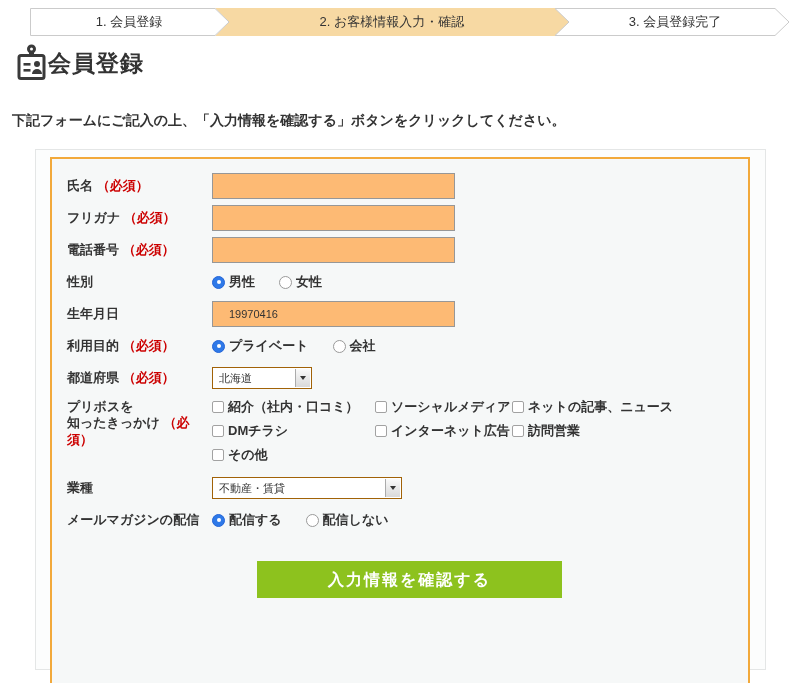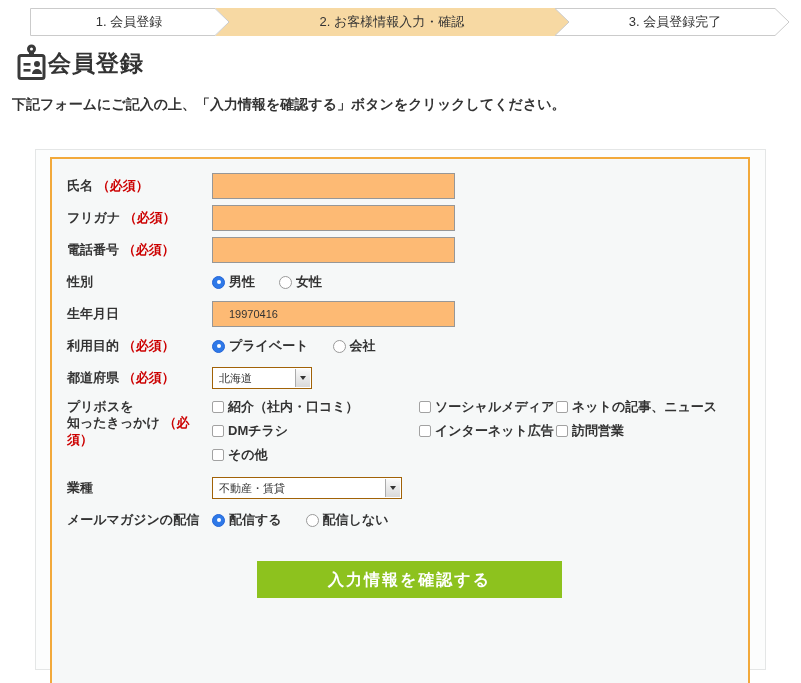--- a/index.html
+++ b/index.html
@@ -9,21 +9,21 @@
 
   
   .steps { position:absolute; left:30px; top:8px; }
   .steps text { font-size:13px; fill:#333; }
 
   
   .title-row { position:absolute; left:15px; top:44px; display:flex; align-items:center; gap:0; }
   .page-title { font-size:23px; font-weight:bold; color:#333; letter-spacing:1px; }
 
   
-  .instruction { position:absolute; left:12px; top:96px; font-size:14px; font-weight:bold; color:#333; }
+  .instruction { position:absolute; left:12px; top:112px; font-size:14px; font-weight:bold; color:#333; }
 
   
   .outer-panel { position:absolute; left:35px; top:149px; width:731px; height:521px;
     border:1px solid #E4E6E6; background:#FCFDFD; }
   .form-box { position:absolute; left:50px; top:157px; width:700px; height:647px;
     border:2px solid #F2A93B; background:#F6F8F8; padding:14px 0 0 15px; }
 
   .frow { display:flex; align-items:center; min-height:26px; margin-bottom:6px; }
   .frow.top { align-items:flex-start; }
   .flabel { width:145px; flex-shrink:0; font-size:13px; font-weight:bold; color:#333; line-height:1.25; }
@@ -48,21 +48,21 @@
     background:#fff; border:1px solid #a16207; font-size:11px; color:#333; padding-left:6px; }
   .selectbox .sel-btn { position:absolute; right:1px; top:1px; bottom:1px; width:15px;
     background:linear-gradient(#FAFAFA,#D9D9D9); border-left:1px solid #ABABAB;
     display:flex; align-items:center; justify-content:center; }
   .sel-arrow { width:0; height:0; border-left:3.5px solid transparent;
     border-right:3.5px solid transparent; border-top:4px solid #333; }
 
   .cbgrid { display:flex; flex-direction:column; }
   .cbrow { display:flex; align-items:center; height:19px; margin-bottom:5px; }
   .cbrow .opt.c0 { width:163px; margin-right:0; }
-  .cbrow .opt.c1 { width:137px; margin-right:0;margin-left:44px; }
+  .cbrow .opt.c1 { width:137px; margin-right:0; }
   .cbrow .opt.c2 { margin-right:0; }
 
   .btn-wrap { width:685px; text-align:center; margin-top:28px; }
   .submit-btn { display:inline-block; width:305px; height:37px; line-height:37px;
     background:#8DC21E; color:#fff; font-size:16px; font-weight:bold; text-align:center;
     border:none; letter-spacing:2px; cursor:pointer; font-family:"Liberation Sans",sans-serif; }
 </style>
 </head>
 <body>
 

